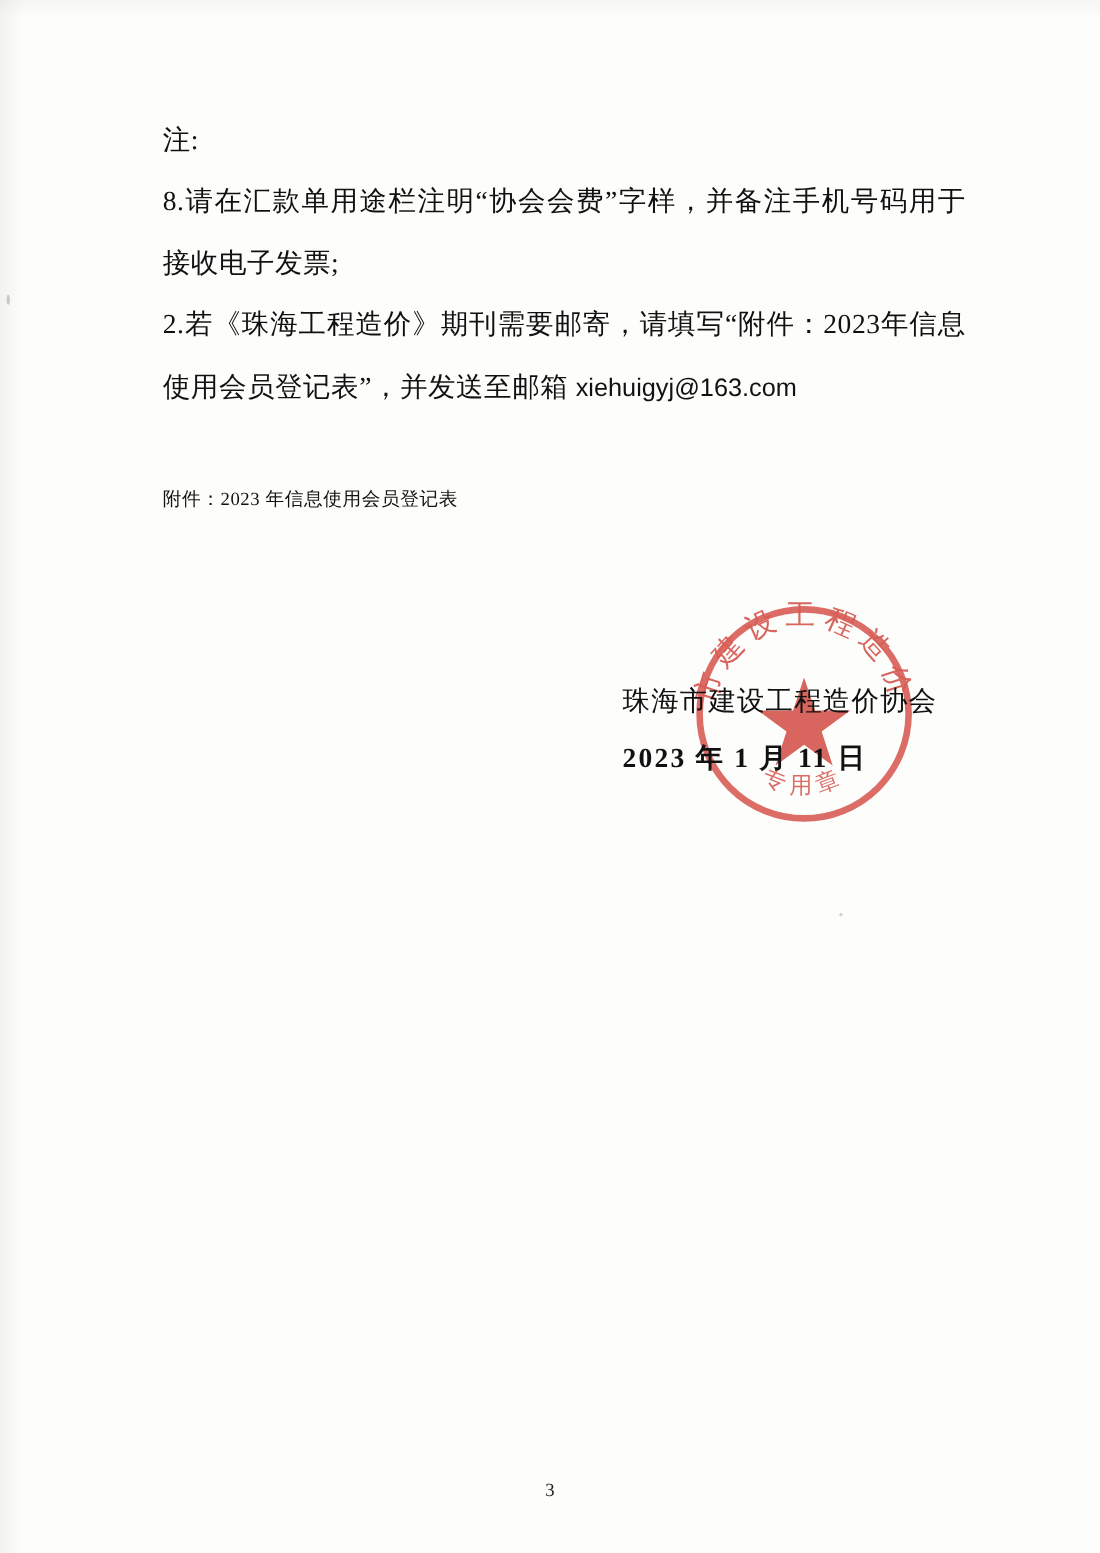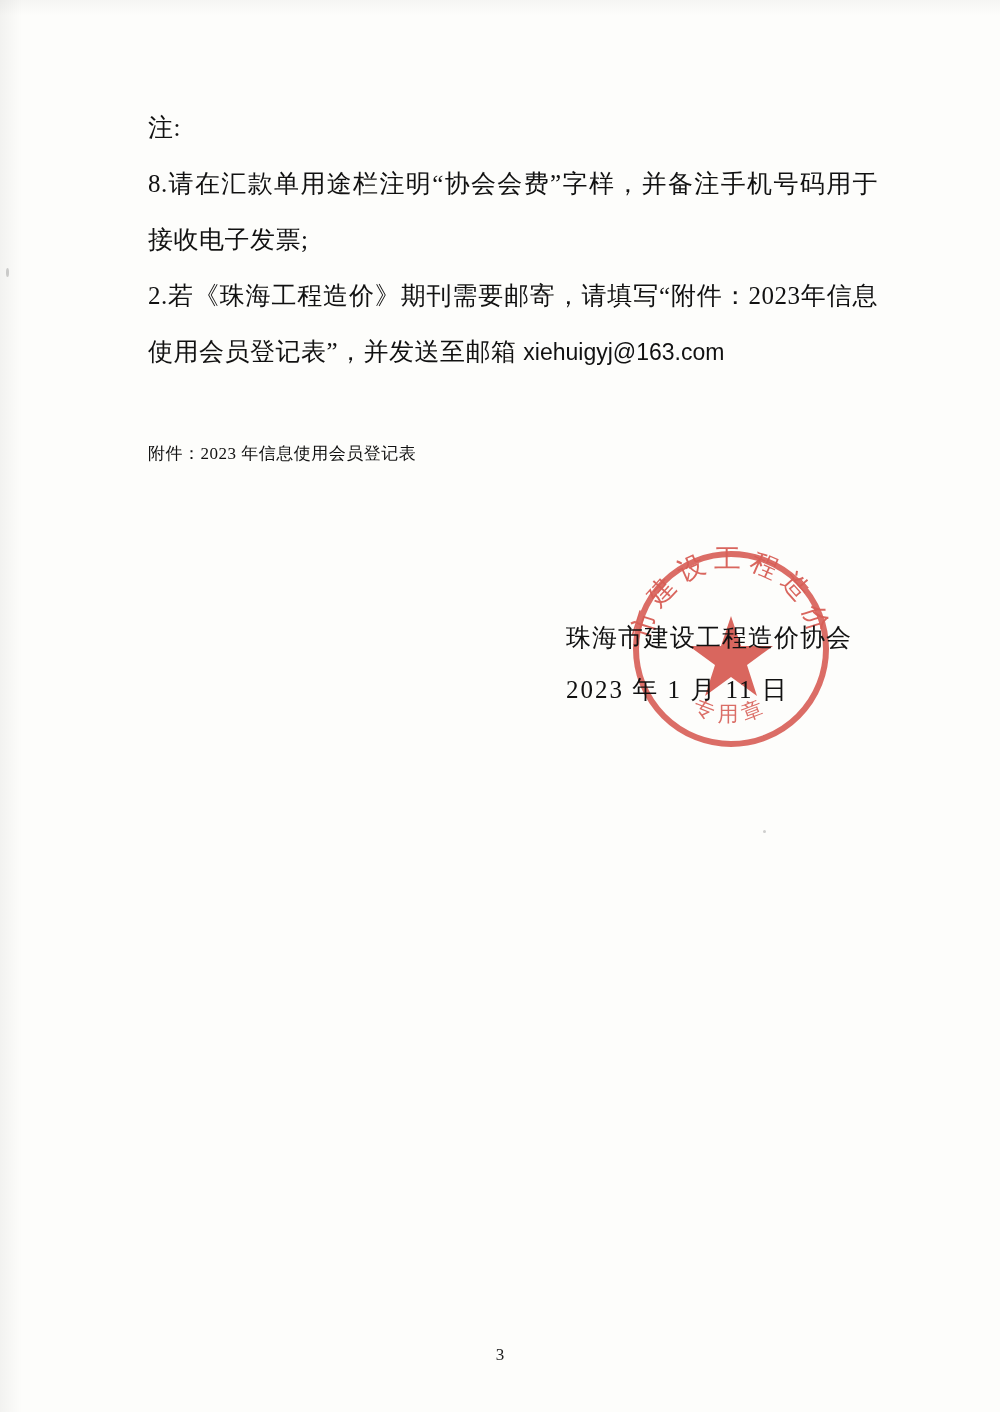--- a/index.html
+++ b/index.html
@@ -75,20 +75,21 @@
     left: 566px;
     top: 612px;
     font-size: 25px;
     line-height: 52px;
     letter-spacing: 1px;
     color: #111;
     z-index: 3;
   }
   .sign-date {
     letter-spacing: 2px;
+    font-weight: bold;
   }
 
   
   .seal {
     position: absolute;
     left: 620px;
     top: 538px;
     width: 222px;
     height: 222px;
     z-index: 2;

